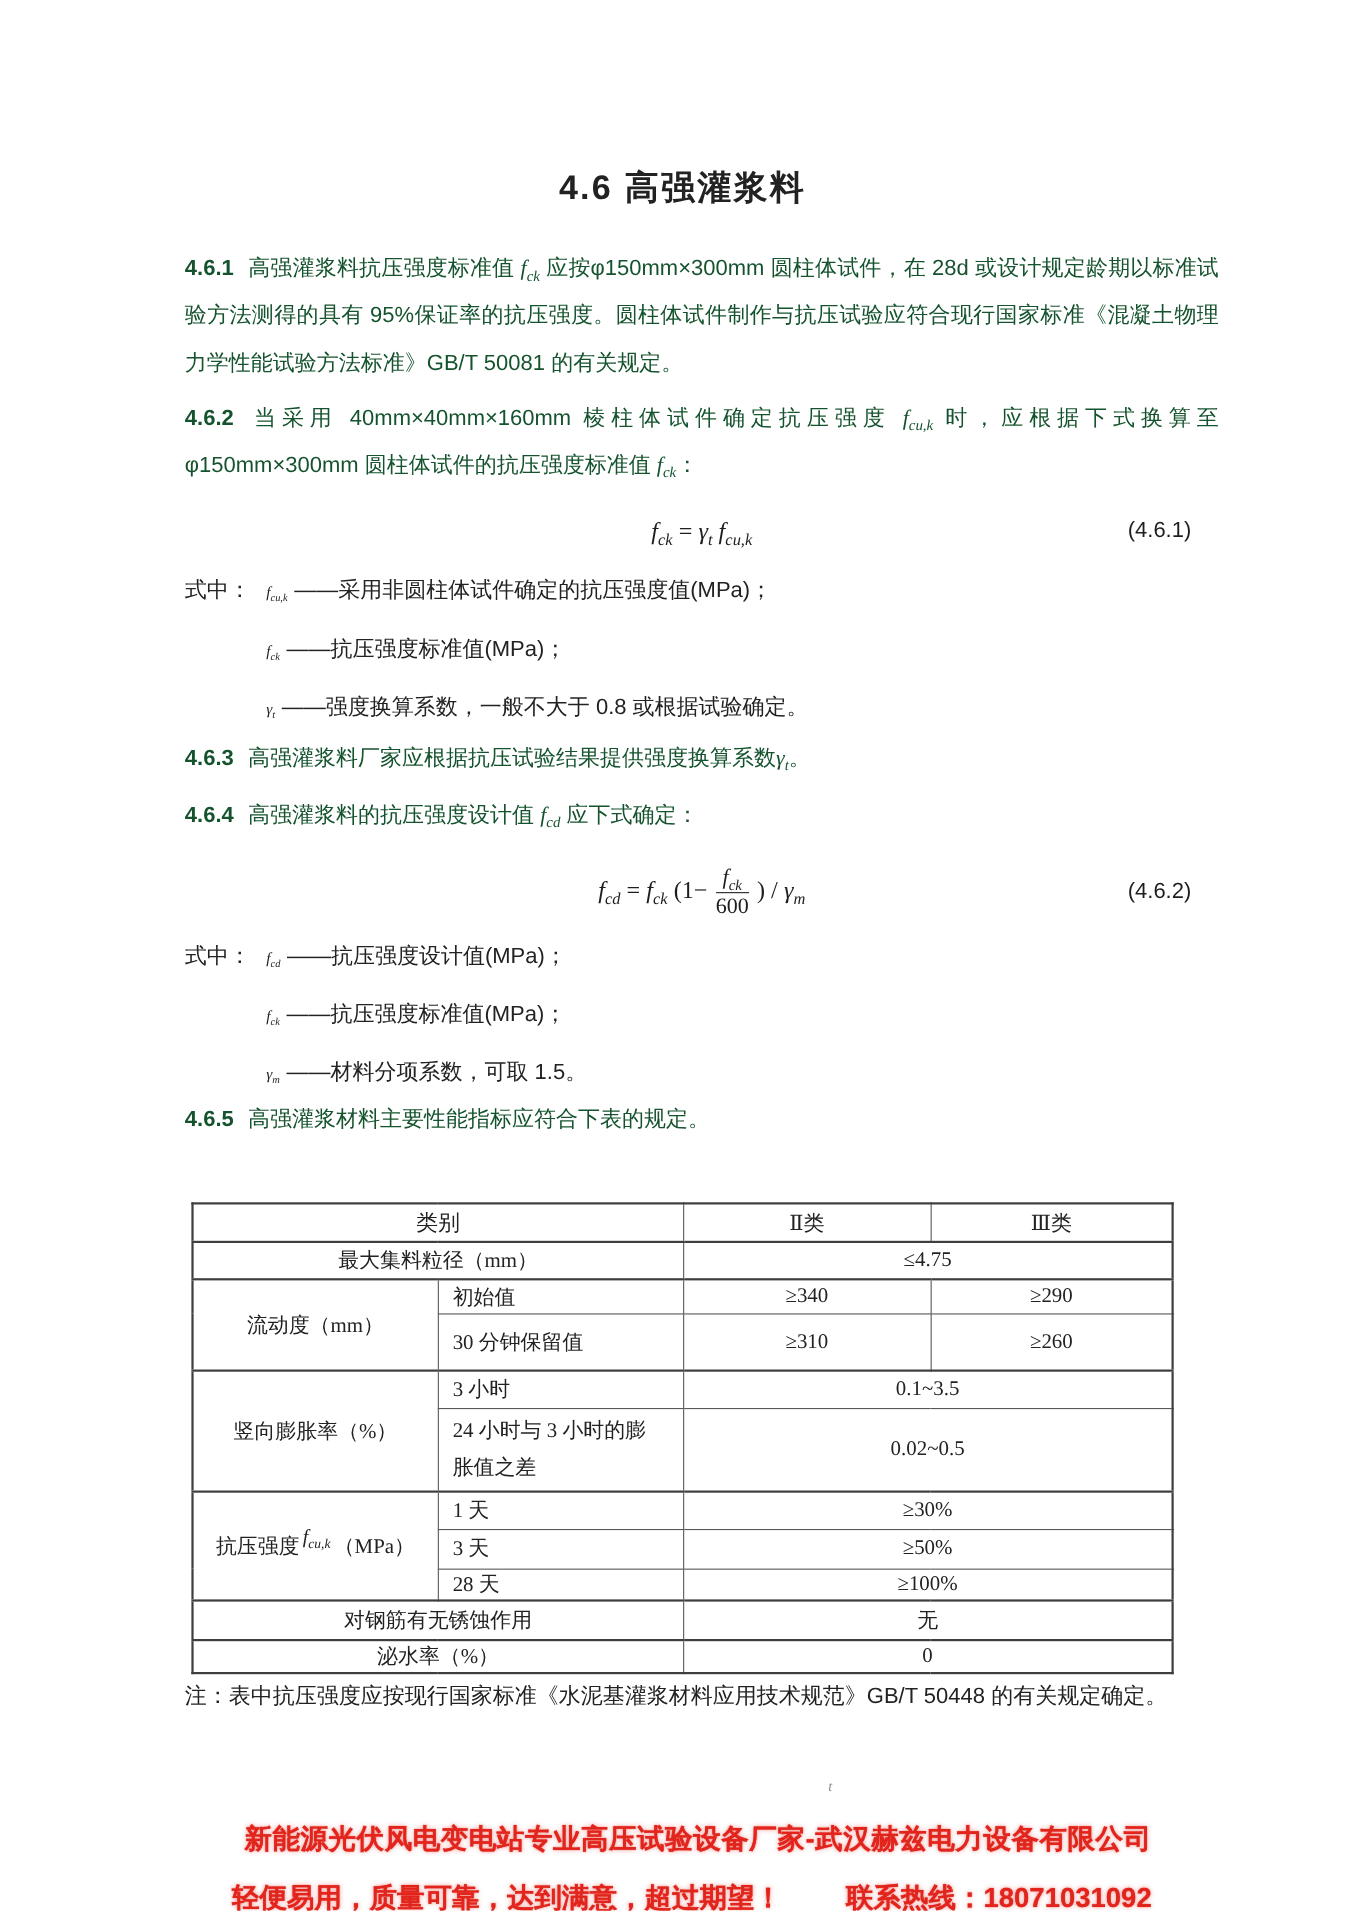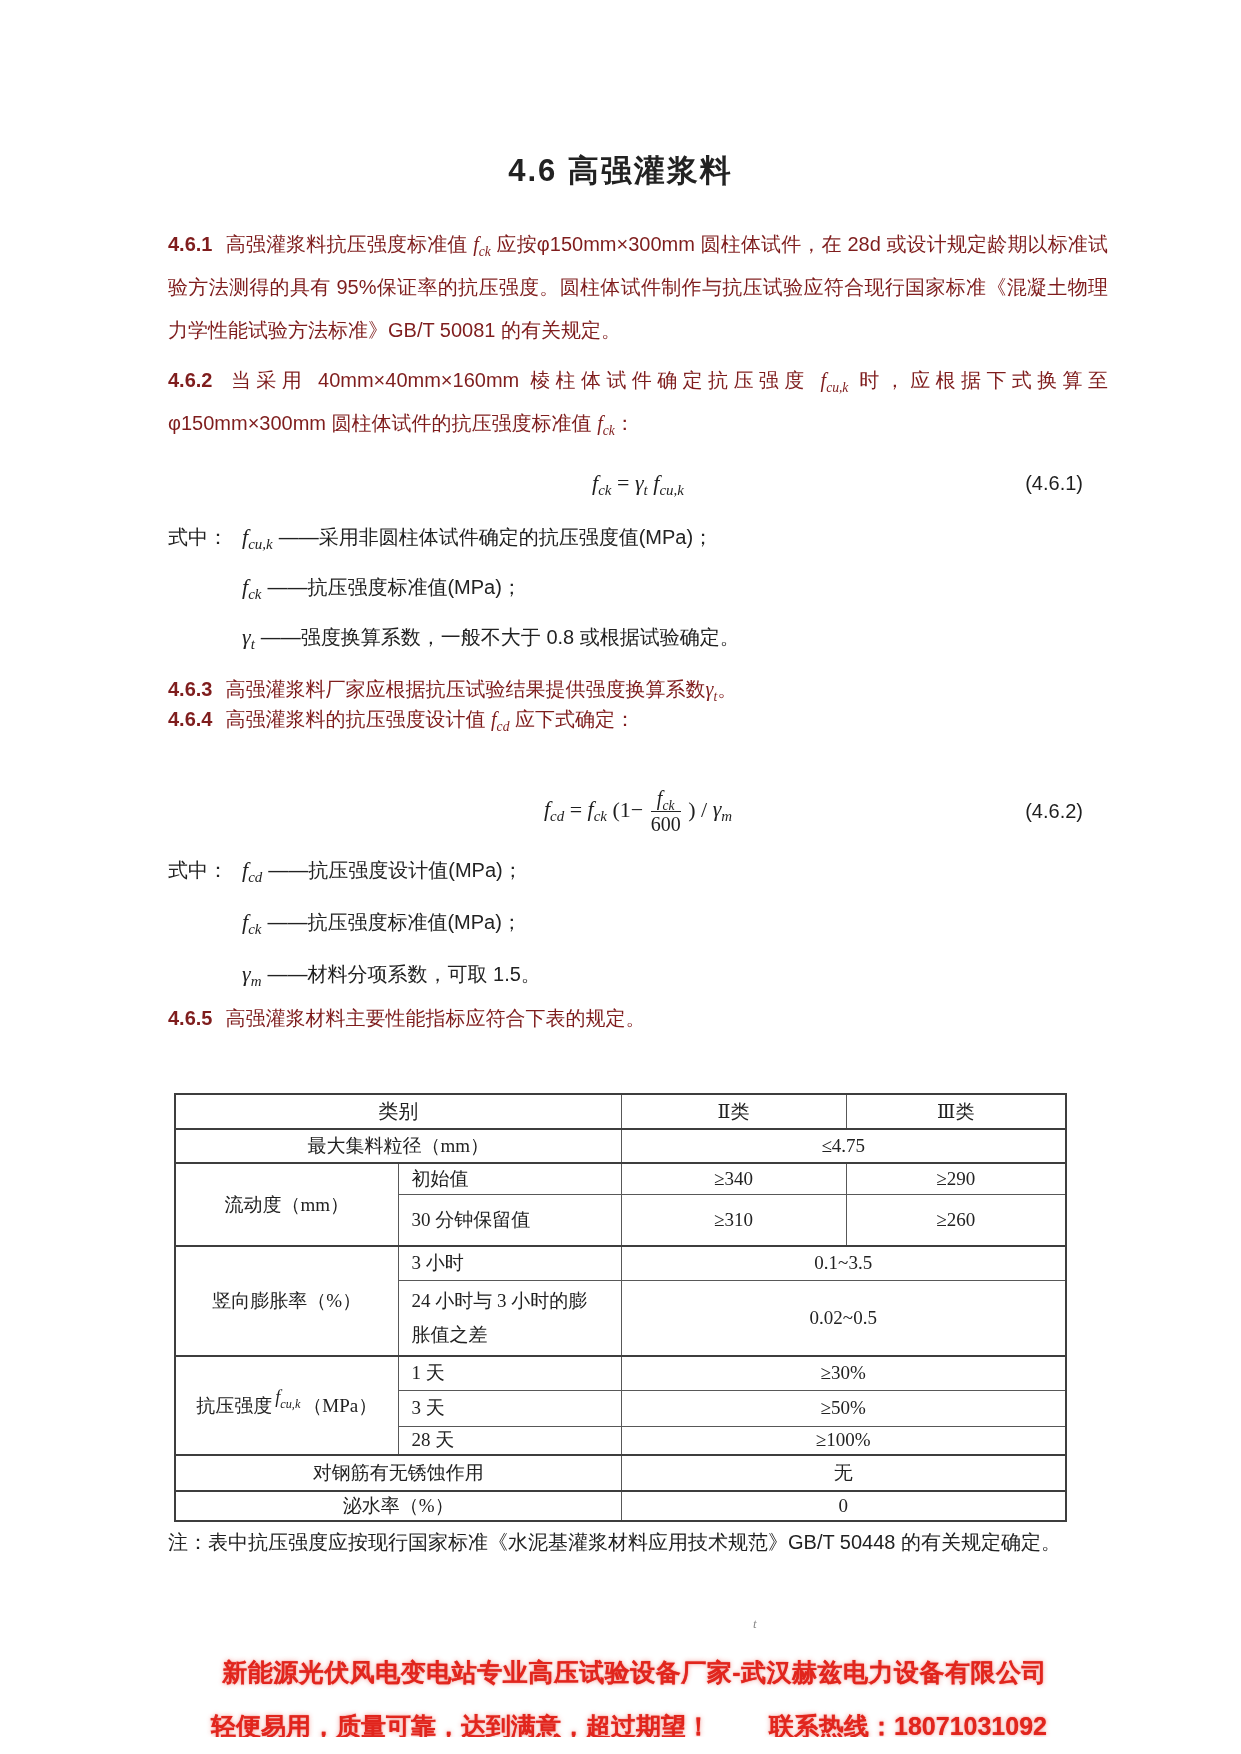--- a/index.html
+++ b/index.html
@@ -3,40 +3,40 @@
 <meta charset="utf-8">
 <style>
   html,body{margin:0;padding:0;background:#ffffff;}
   .page{position:relative;width:1241px;height:1737px;background:#ffffff;overflow:hidden;
         font-family:"Liberation Sans",sans-serif;color:#1e1e1e;}
   .abs{position:absolute;}
   
   .doc-title{top:150px;left:0;width:100%;text-align:center;
              font-size:31px;font-weight:bold;letter-spacing:2px;color:#222;}
   
-  .para{left:168px;width:940px;font-size:20px;line-height:43px;text-align:justify;color:#7f1d1d;}
+  .para{left:168px;width:940px;font-size:20px;line-height:43px;text-align:justify;color:#14532d;}
   .pnum{font-weight:bold;margin-right:13px;}
   
   .m i{font-family:"Liberation Serif","DejaVu Serif",serif;font-style:italic;font-weight:normal;}
   .m sub{font-family:"Liberation Serif","DejaVu Serif",serif;font-style:italic;font-size:68%;line-height:0;}
   
   .formula{left:168px;width:940px;display:flex;align-items:center;justify-content:center;}
   .f1{height:46px;justify-content:center;}
   .f2{height:90px;}
   .ftext{font-size:22px;font-family:"Liberation Serif","DejaVu Serif",serif;}
   .eqnum{position:absolute;right:25px;top:50%;transform:translateY(-50%);font-size:20px;}
   .frac{display:inline-flex;flex-direction:column;vertical-align:middle;text-align:center;line-height:1.25;font-size:20px;margin:0 2px;}
   .frac .fn{border-bottom:1.6px solid #222;padding:0 5px;}
   
   .where{left:168px;width:940px;font-size:20px;color:#222;}
   .w1{line-height:50px;}
   .w2{line-height:51px;}
   .wprefix{display:inline-block;width:74px;}
   .wline.ind{padding-left:74px;}
-  .wsym{margin-right:6px;font-size:22px;}
+  .wsym{margin-right:6px;font-size:14px;}
   
   .tbl-title{left:168px;width:940px;text-align:center;font-size:20px;color:#222;}
   .tbl-title .tnum{font-weight:bold;margin:0 6px;}
   
   .spec-table{left:174px;top:1093px;width:891px;border-collapse:collapse;table-layout:fixed;
               font-family:"Liberation Serif","DejaVu Serif",serif;font-size:19px;color:#222;}
   .spec-table td{border:1px solid #585858;padding:0 18px;text-align:center;vertical-align:middle;overflow:hidden;}
   .spec-table{border:2px solid #3e3e3e;}
   .spec-table tr.thick td{border-top-width:2px;border-top-color:#3e3e3e;}
   .spec-table td.c-sub{text-align:left;padding-left:13px;}
@@ -84,21 +84,21 @@
     </div>
     <div class="wline ind">
       <span class="wsym"><span class="m"><i>γ</i><sub>t</sub></span></span><span>——强度换算系数，一般不大于 0.8 或根据试验确定。</span>
     </div>
   </div>
 
   <div class="abs para" style="top:668px">
     <span class="pnum">4.6.3</span><span class="ptxt">高强灌浆料厂家应根据抗压试验结果提供强度换算系数<span class="m"><i>γ</i><sub>t</sub></span>。</span>
   </div>
 
-  <div class="abs para" style="top:698px">
+  <div class="abs para" style="top:720px">
     <span class="pnum">4.6.4</span><span class="ptxt">高强灌浆料的抗压强度设计值 <span class="m"><i>f</i><sub>cd</sub></span> 应下式确定：</span>
   </div>
 
   <div class="abs formula f2" style="top:766px">
     <span class="ftext"><span class="m"><i>f</i><sub>cd</sub></span> =  <span class="m"><i>f</i><sub>ck</sub></span> (1− <span class="frac">
           <span class="fn"><span class="m"><i>f</i><sub>ck</sub></span></span>
           <span class="fd">600</span>
         </span> ) / <span class="m"><i>γ</i><sub>m</sub></span></span>
     <span class="eqnum">(4.6.2)</span>
   </div>

